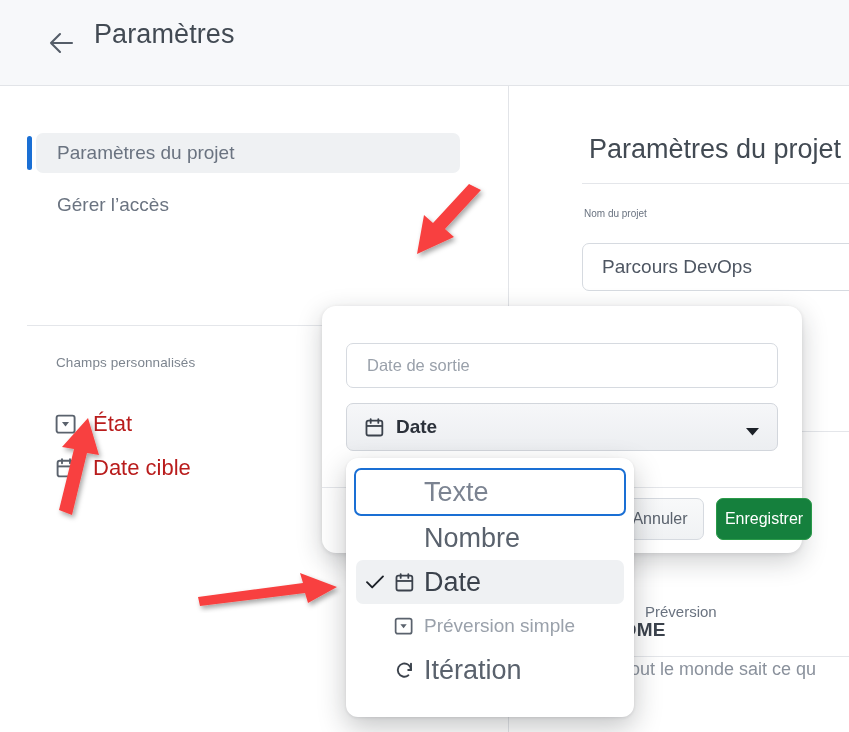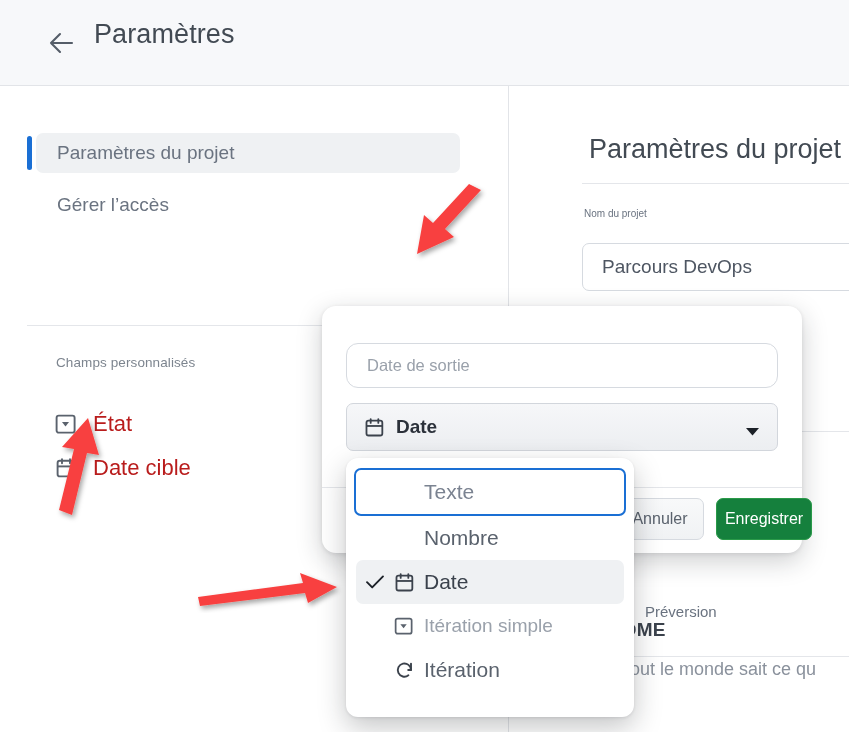--- a/index.html
+++ b/index.html
@@ -220,21 +220,21 @@
     width: 480px; height: 247px;
     background: #ffffff;
     border-radius: 14px;
     box-shadow: 0 1px 4px rgba(27,31,36,0.10), 0 8px 26px rgba(27,31,36,0.22);
   }
   .modal-name-input {
     position: absolute;
     left: 24px; top: 37px;
     width: 432px; height: 45px;
     border: 1px solid #d6dae0;
-    border-radius: 12px;
+    border-radius: 7px;
     box-sizing: border-box;
     display: flex;
     align-items: center;
     padding-left: 20px;
     font-size: 16.5px;
     color: #9aa1ab;
     background: #fff;
   }
   .modal-select {
     position: absolute;
@@ -323,21 +323,21 @@
     flex: none;
   }
   .opt .opt-icon {
     width: 30px;
     display: flex;
     align-items: center;
     justify-content: flex-start;
     flex: none;
   }
   .opt .opt-label {
-    font-size: 21px;
+    font-size: 27px;
     color: #5a626d;
     white-space: nowrap;
   }
   .opt.focused {
     border: 2px solid #1a6fd4;
     height: 48px;
     margin: 0 8px;
   }
   .opt.focused .opt-label { color: #7b8391; }
   .opt.selected {
@@ -481,21 +481,21 @@
   </div>
 
   <div class="opt dim">
     <span class="opt-check"></span>
     <span class="opt-icon">
       <svg width="20" height="20" viewBox="0 0 22 22" fill="none" style="display:block">
         <rect x="1.8" y="2.8" width="17.6" height="16.6" rx="2.2" stroke="#5a626d" stroke-width="1.9"></rect>
         <path d="M7 9 L14 9 L10.5 13.5 Z" fill="#5a626d"></path>
       </svg>
     </span>
-    <span class="opt-label">Itération simple</span>
+    <span class="opt-label">Préversion simple</span>
   </div>
 
   <div class="opt">
     <span class="opt-check"></span>
     <span class="opt-icon">
       <svg width="22" height="22" viewBox="0 0 22 22" fill="none" style="display:block">
         <path d="M17 11 A6.6 6.6 0 1 0 14.4 16.3" stroke="#3b424c" stroke-width="1.9" stroke-linecap="round"></path>
         <path d="M17 4.6 V11 H14.2" stroke="#3b424c" stroke-width="1.9" stroke-linecap="round" stroke-linejoin="round"></path>
       </svg>
     </span>

